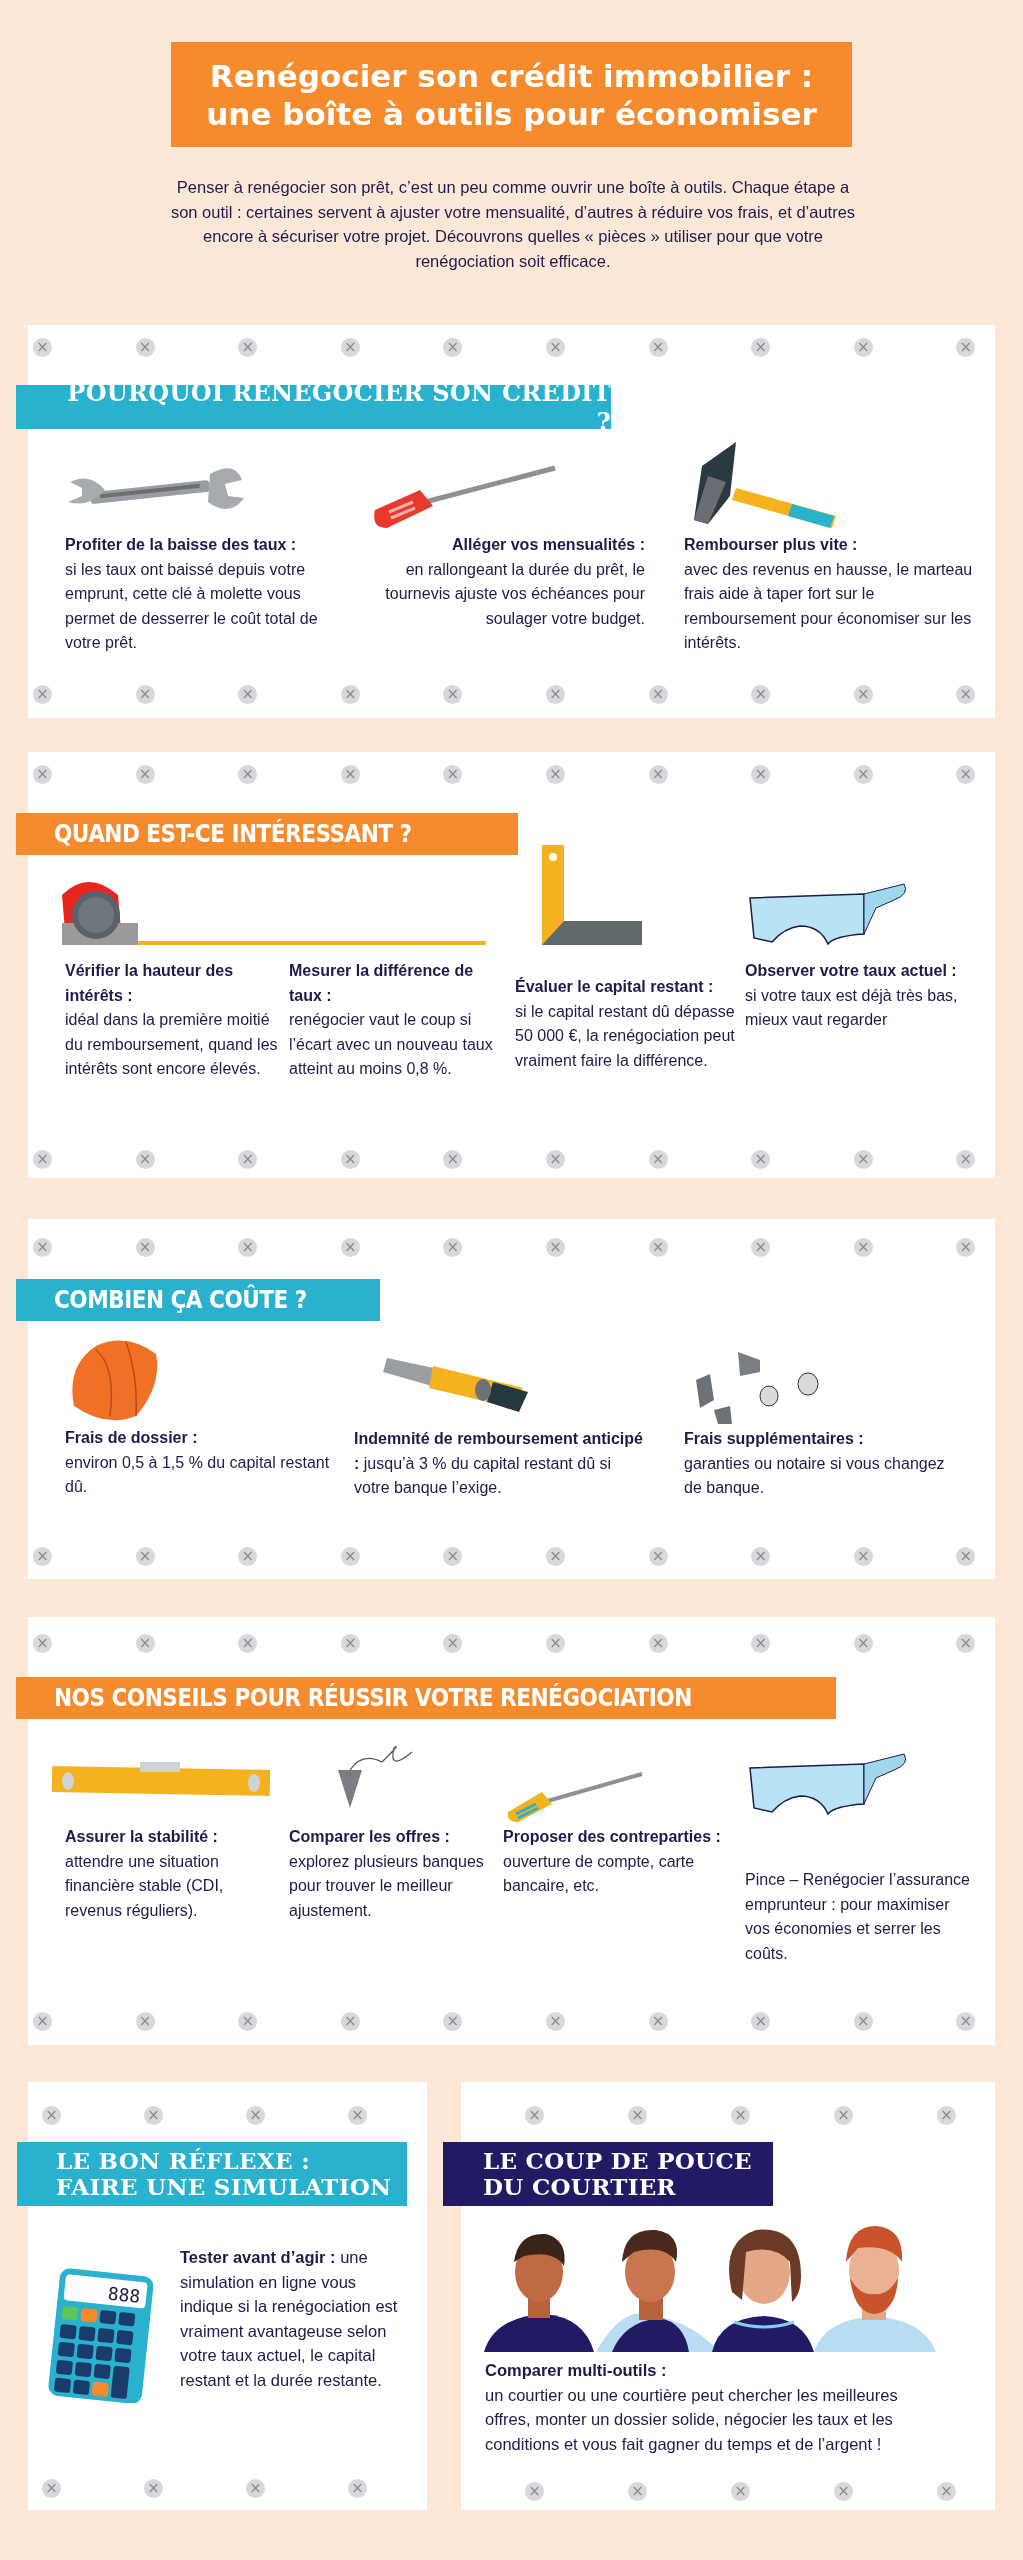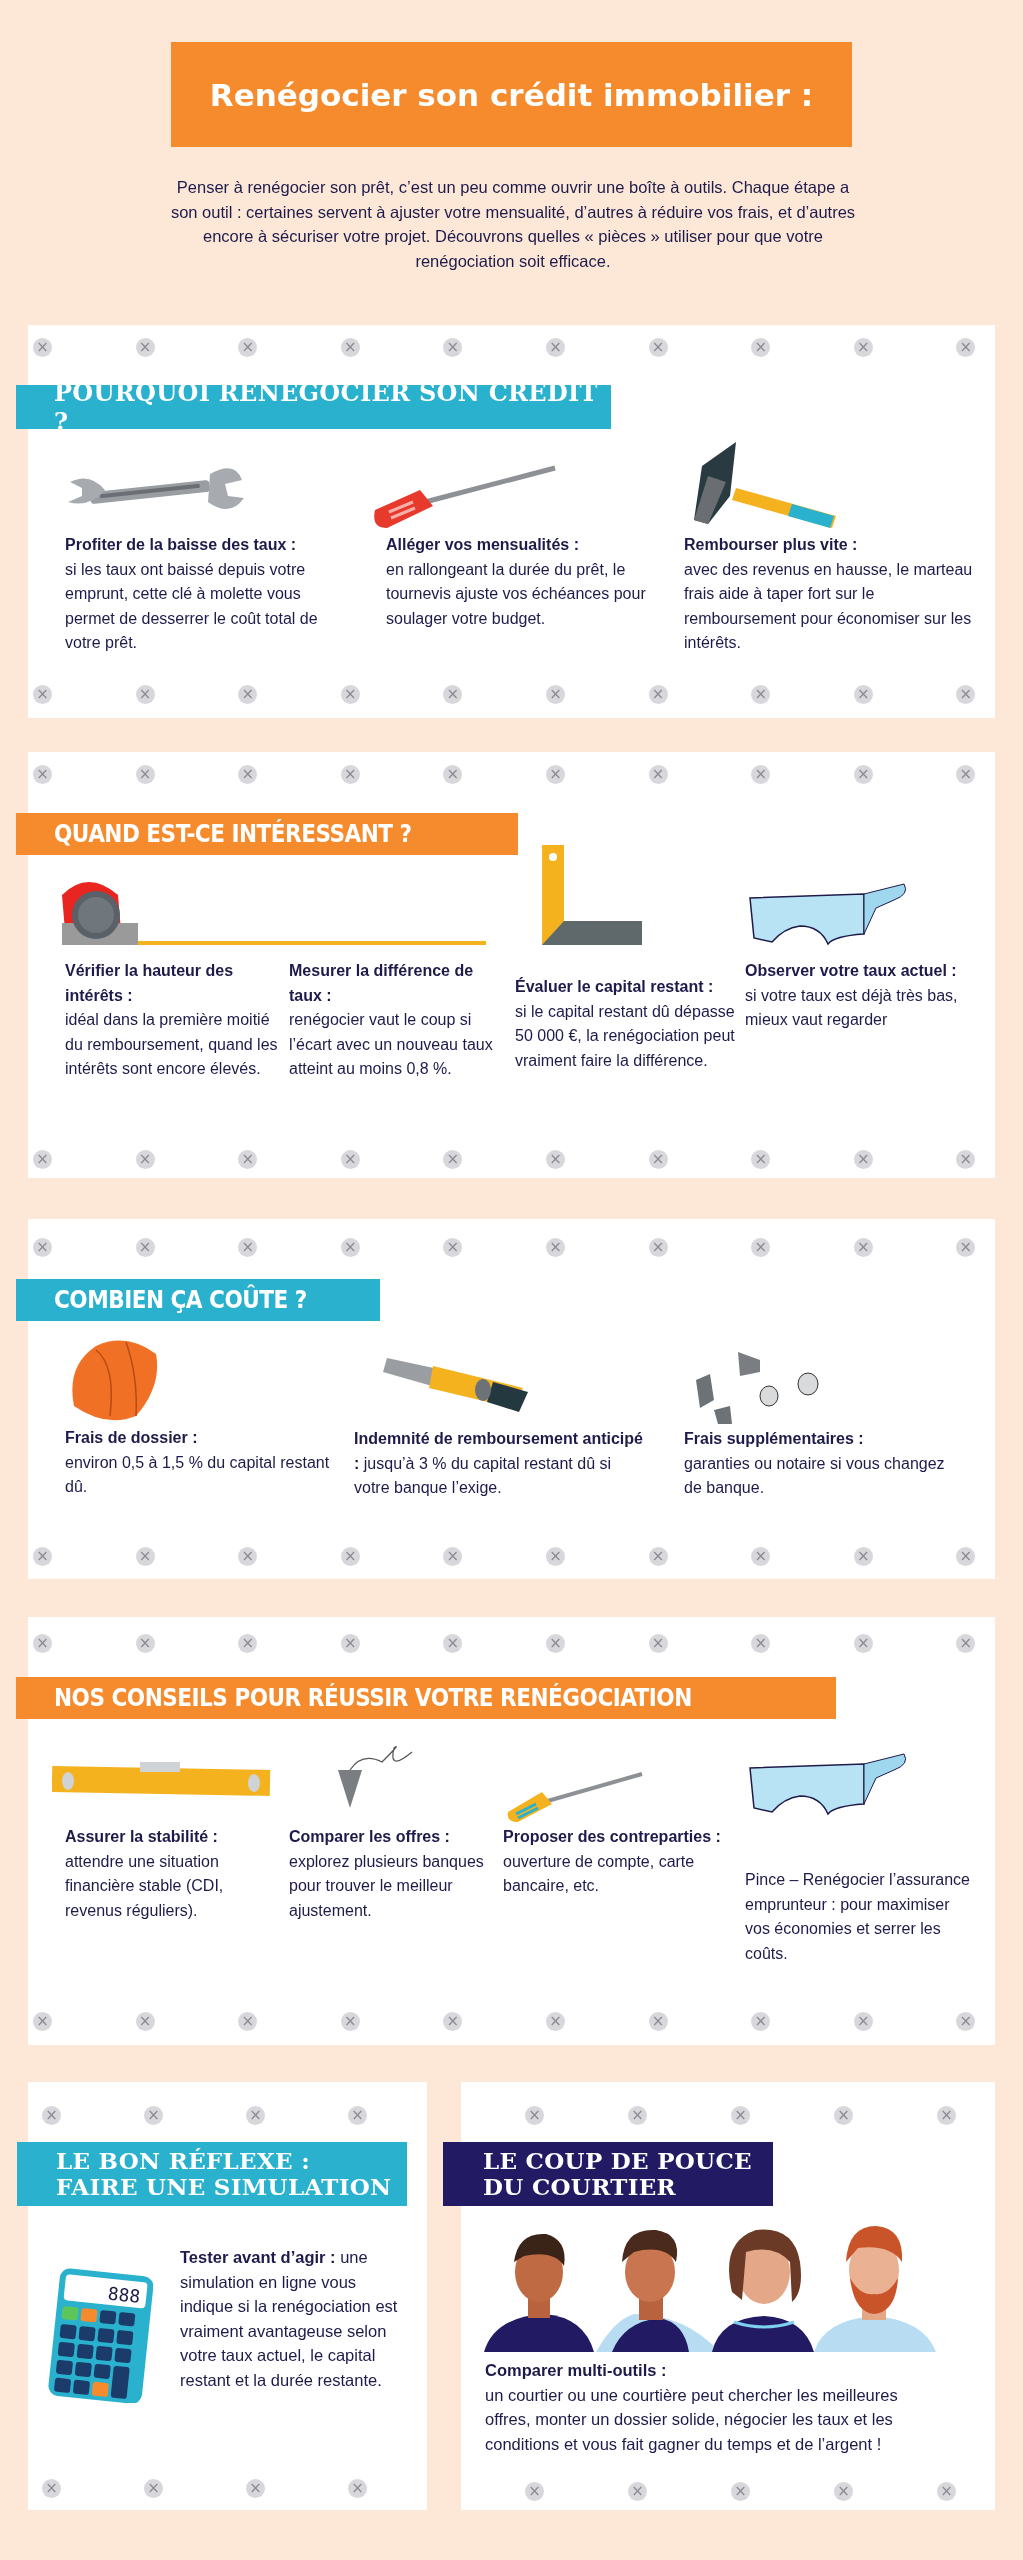--- a/index.html
+++ b/index.html
@@ -28,34 +28,36 @@
   .screw {
     position: absolute; width: 19px; height: 19px; border-radius: 50%;
     background: #d8d8dc; color: #8a8a90; font-size: 15px; line-height: 19px;
     text-align: center; font-family: "DejaVu Sans", sans-serif;
   }
   .banner {
     position: absolute; color: #fff;
     font-family: "DejaVu Serif", serif; font-weight: bold; font-size: 24px;
     letter-spacing: 0.3px; display: flex; align-items: center; padding-left: 38px;
     text-transform: uppercase;
+    text-align: right;
   }
   .banner.teal { background: #29b1cd; }
   .banner.orange { background: #f68b2d; }
   .banner.navy { background: #221a63; }
   .banner.condensed { font-family: "DejaVu Sans", sans-serif; font-size: 24px; transform-origin: left center; }
   .item { position: absolute; font-size: 16px; line-height: 24.5px; color: #1e1b4b; }
   .item b { font-weight: bold; display: inline; }
   .tool { position: absolute; }
 </style>
 </head>
 <body>
 
 <div class="title-box">
   <div>Renégocier son crédit immobilier :</div>
+  <div>une boîte à outils pour économiser</div>
 </div>
 <p class="intro">Penser à renégocier son prêt, c’est un peu comme ouvrir une boîte à outils. Chaque étape a son outil : certaines servent à ajuster votre mensualité, d’autres à réduire vos frais, et d’autres encore à sécuriser votre projet. Découvrons quelles « pièces » utiliser pour que votre renégociation soit efficace.</p>
 
 <div class="card" style="left:28px;top:325px;width:967px;height:393px;">
   <div class="screws top" style="top:13px;">
       <span class="screw" style="left: 5px;">×</span>
       <span class="screw" style="left: 107.6px;">×</span>
       <span class="screw" style="left: 210.2px;">×</span>
       <span class="screw" style="left: 312.8px;">×</span>
       <span class="screw" style="left: 415.4px;">×</span>
@@ -95,21 +97,21 @@
   <path d="M50 52 L150 80 L146 92 L46 64 Z" fill="#f5b21f"></path>
   <path d="M106 68 L148 80 L144 92 L102 80 Z" fill="#29b1cd"></path>
   <path d="M16 30 L50 6 L44 60 L22 88 L8 84 Z" fill="#2a3a41"></path>
   <path d="M8 84 L22 40 L40 46 L22 88 Z" fill="#6a6e72"></path>
 </svg>
 
 <div class="item" style="left:65px;top:533px;width:285px;">
   <b>Profiter de la baisse des taux :</b><br>
   <span>si les taux ont baissé depuis votre emprunt, cette clé à molette vous permet de desserrer le coût total de votre prêt.</span>
 </div>
-<div class="item" style="left:386px;top:533px;width:285px;">
+<div class="item" style="left:360px;top:533px;width:285px;text-align:right;">
   <b>Alléger vos mensualités :</b><br>
   <span>en rallongeant la durée du prêt, le tournevis ajuste vos échéances pour soulager votre budget.</span>
 </div>
 <div class="item" style="left:684px;top:533px;width:295px;">
   <b>Rembourser plus vite :</b><br>
   <span>avec des revenus en hausse, le marteau frais aide à taper fort sur le remboursement pour économiser sur les intérêts.</span>
 </div>
 
 <div class="card" style="left:28px;top:752px;width:967px;height:426px;">
   <div class="screws" style="top:13px;">

